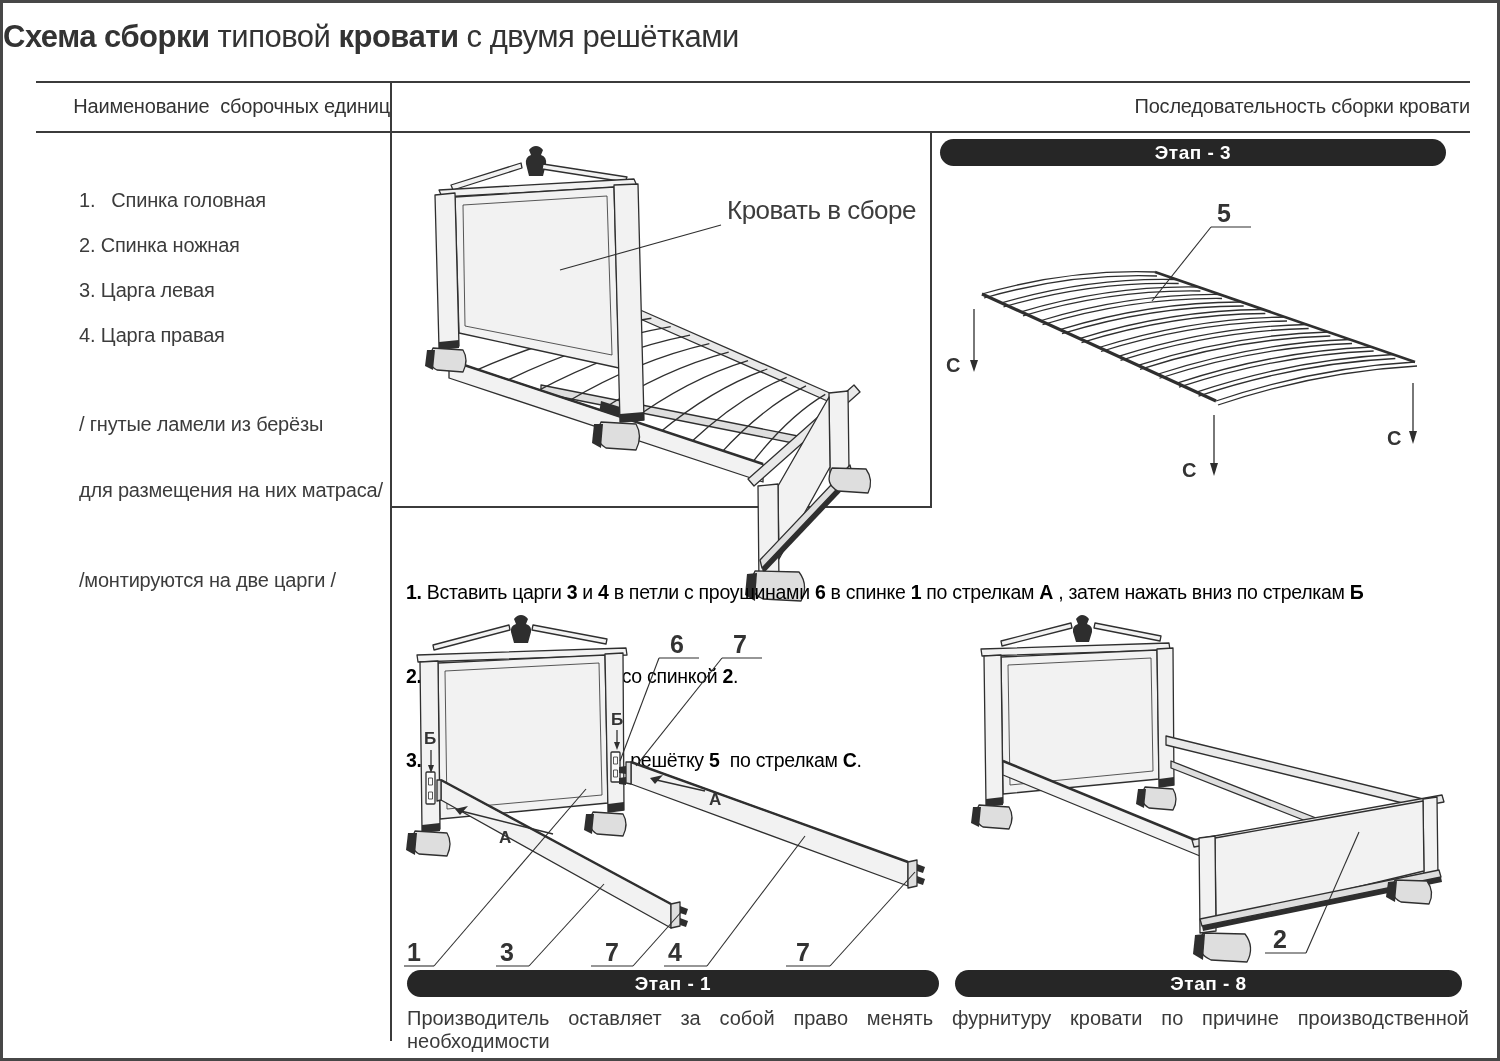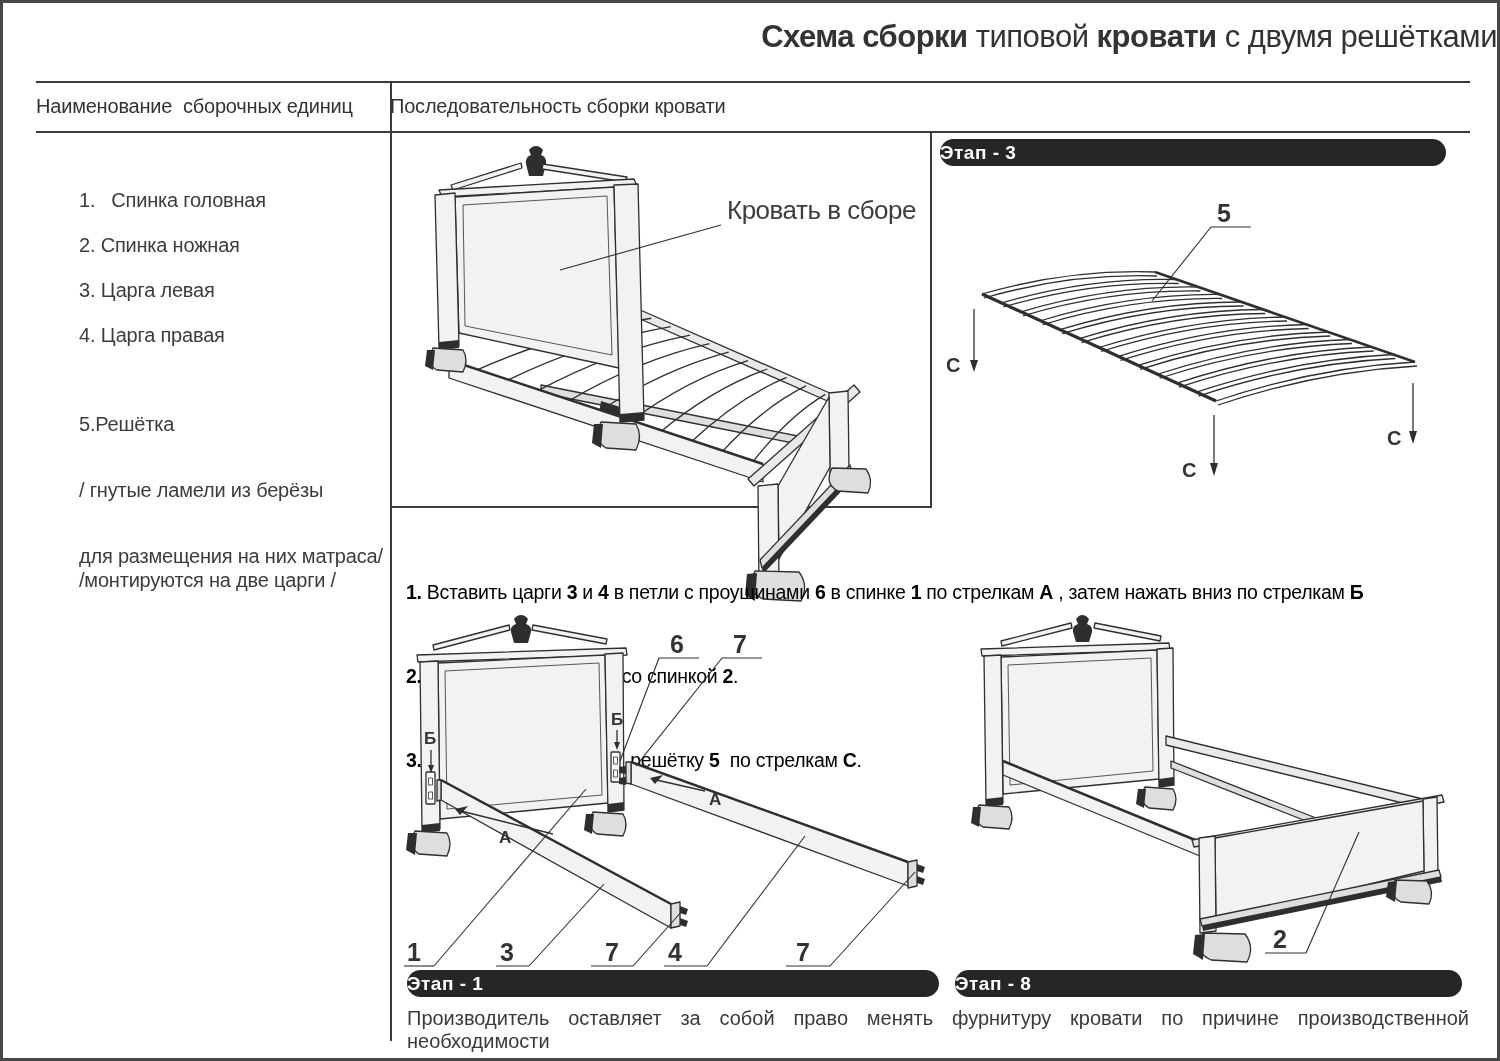--- a/index.html
+++ b/index.html
@@ -4,39 +4,39 @@
 <style>
   html,body{margin:0;padding:0;background:#888;}
   #page{
     position:relative;width:1500px;height:1061px;background:#ffffff;
     font-family:"Liberation Sans", sans-serif;color:#3a3a3a;overflow:hidden;
     box-sizing:border-box;border:3px solid #474747;letter-spacing:-0.2px;
   }
   .hline{position:absolute;left:33px;width:1434px;height:2px;background:#3b3b3b;}
   .vline{position:absolute;width:2px;background:#3b3b3b;}
   .title{
-    position:absolute;top:16px;left:0;width:100%;text-align:right;
+    position:absolute;top:16px;left:0;width:100%;text-align:left;
     font-size:31px;color:#333;letter-spacing:-0.5px;
   }
   .title .b{font-weight:700;}
   .hdr{
-    position:absolute;top:92px;text-align:left;font-size:20px;color:#333;
+    position:absolute;top:92px;text-align:right;font-size:20px;color:#333;
     white-space:pre;
   }
   .pitem{position:absolute;left:40px;width:345px;font-size:20px;line-height:22px;
     color:#3c3c3c;white-space:pre;margin-left:36px;}
   .instr{
     position:absolute;left:403px;top:519px;width:1064px;font-size:19.5px;
     line-height:28px;color:#000000;white-space:pre-wrap;letter-spacing:-0.3px;
   }
   .instr .b{font-weight:700;}
   .banner{
     position:absolute;height:27px;line-height:27px;border-radius:14px;
     background:#262626;color:#fff;font-size:19px;font-weight:700;
-    letter-spacing:0.5px;
+    text-align:center;letter-spacing:0.5px;
   }
   .note{
     position:absolute;left:404px;top:1004px;width:1062px;font-size:20px;
     color:#3a3a3a;text-align:justify;text-align-last:justify;letter-spacing:0;
   }
   svg{position:absolute;overflow:visible;}
   svg path,svg rect,svg line,svg polyline{stroke:#2f2f2f;stroke-width:1.3;fill:none;stroke-linejoin:round;}
   svg .f  {fill:#f2f2f2;}
   svg .f2 {fill:#e9e9e9;}
   svg .f3 {fill:#dedede;}
@@ -64,21 +64,20 @@
   <div class="hline" style="top:503px;left:387px;width:542px"></div>
 
   <div class="hdr" style="left:33px;width:354px">Наименование  сборочных единиц</div>
   <div class="hdr" style="left:387px;width:1080px">Последовательность сборки кровати</div>
 
   <div class="pitem" style="top:186px"><div>1.   Спинка головная</div></div>
   <div class="pitem" style="top:231px"><div>2. Спинка ножная</div></div>
   <div class="pitem" style="top:276px"><div>3. Царга левая</div></div>
   <div class="pitem" style="top:321px"><div>4. Царга правая</div></div>
   <div class="pitem" style="top:366px">
-    <div>5.Решётка</div>
     <div>/ гнутые ламели из берёзы</div>
     <div>для размещения на них матраса/</div>
   </div>
   <div class="pitem" style="top:522px">
     <div>/монтируются на две царги /</div>
   </div>
 
   <svg style="left:388px;top:130px;width:540px;height:372px" viewBox="0 0 540 372">
 
     <path class="f2" d="M247,176 L441,261 L441,270 L247,185 Z"></path>

